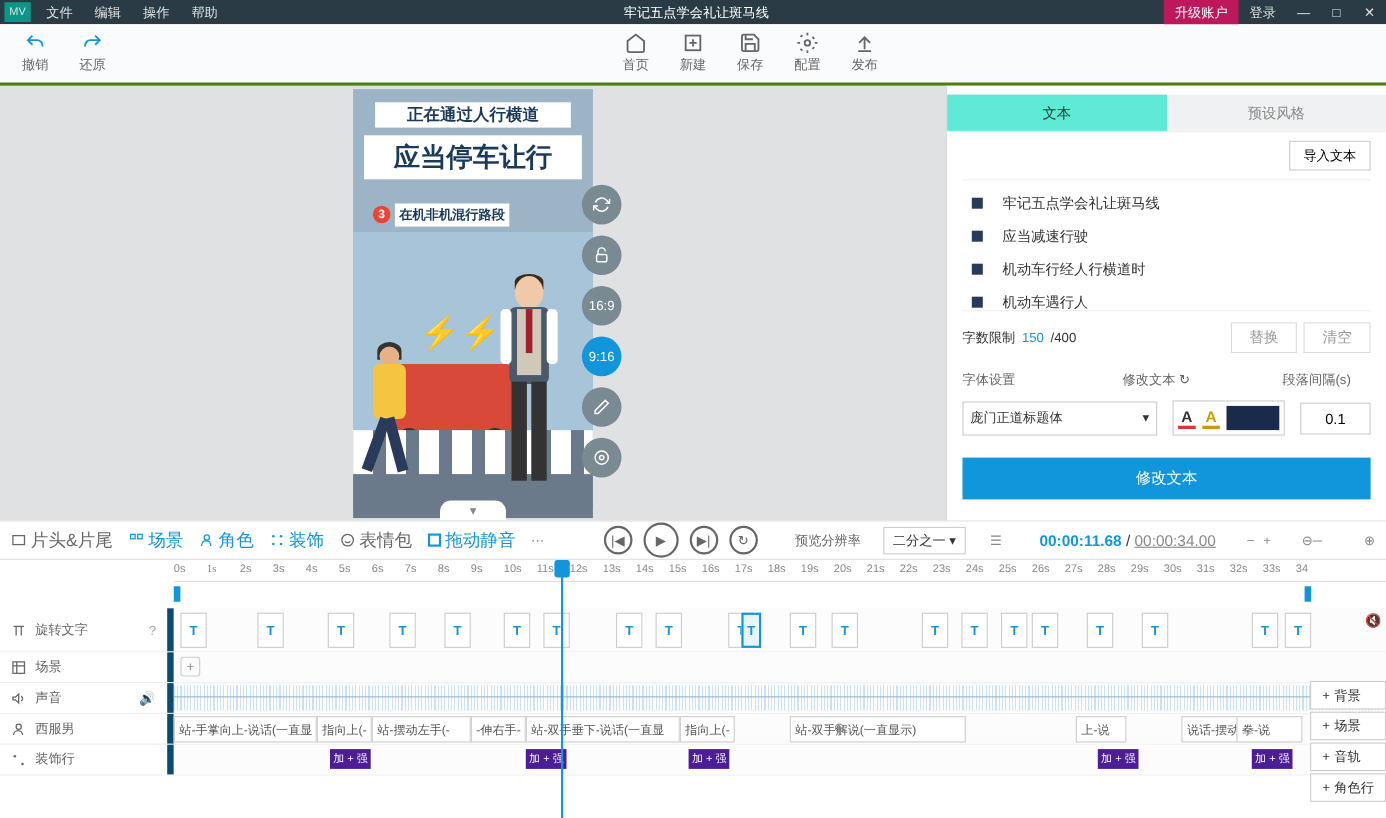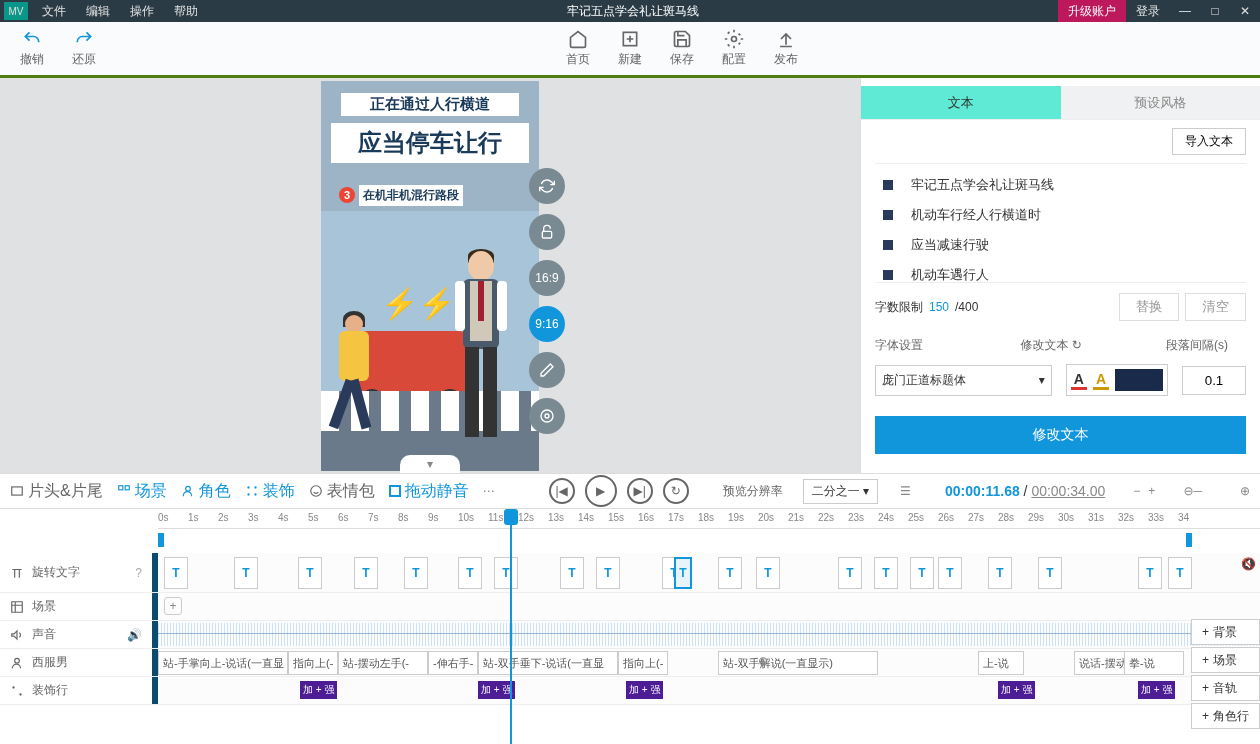--- a/index.html
+++ b/index.html
@@ -251,25 +251,25 @@
     <div class="import-row">
         <button class="import-btn">导入文本</button>
       </div>
     <div class="text-list">
       <div class="text-item">
           <span class="sq"></span>
           <span>牢记五点学会礼让斑马线</span>
         </div>
       <div class="text-item">
           <span class="sq"></span>
-          <span>机动车行经人行横道时</span>
+          <span>应当减速行驶</span>
         </div>
       <div class="text-item">
           <span class="sq"></span>
-          <span>应当减速行驶</span>
+          <span>机动车行经人行横道时</span>
         </div>
       <div class="text-item">
           <span class="sq"></span>
           <span>机动车遇行人</span>
         </div>
     </div>
     <div class="limit-row">
       <span>字数限制</span>
       <span class="cnt">150</span>
       <span>/400</span>
@@ -358,21 +358,21 @@
     <span>−</span>
     <span>+</span>
     <span style="margin-left:20px">⊖─</span>
     <span style="margin-left:30px">⊕</span>
   </div>
 </div>
 
 <div class="timeline">
   <div class="ruler" id="ruler">
       <span style="left: 0px;">0s</span>
-      <span style="left: 30px;">1s</span>
+      <span style="left: 30px; font-family: Liberation Serif, serif;">1s</span>
       <span style="left: 60px;">2s</span>
       <span style="left: 90px;">3s</span>
       <span style="left: 120px;">4s</span>
       <span style="left: 150px;">5s</span>
       <span style="left: 180px;">6s</span>
       <span style="left: 210px;">7s</span>
       <span style="left: 240px;">8s</span>
       <span style="left: 270px;">9s</span>
       <span style="left: 300px;">10s</span>
       <span style="left: 330px;">11s</span>

